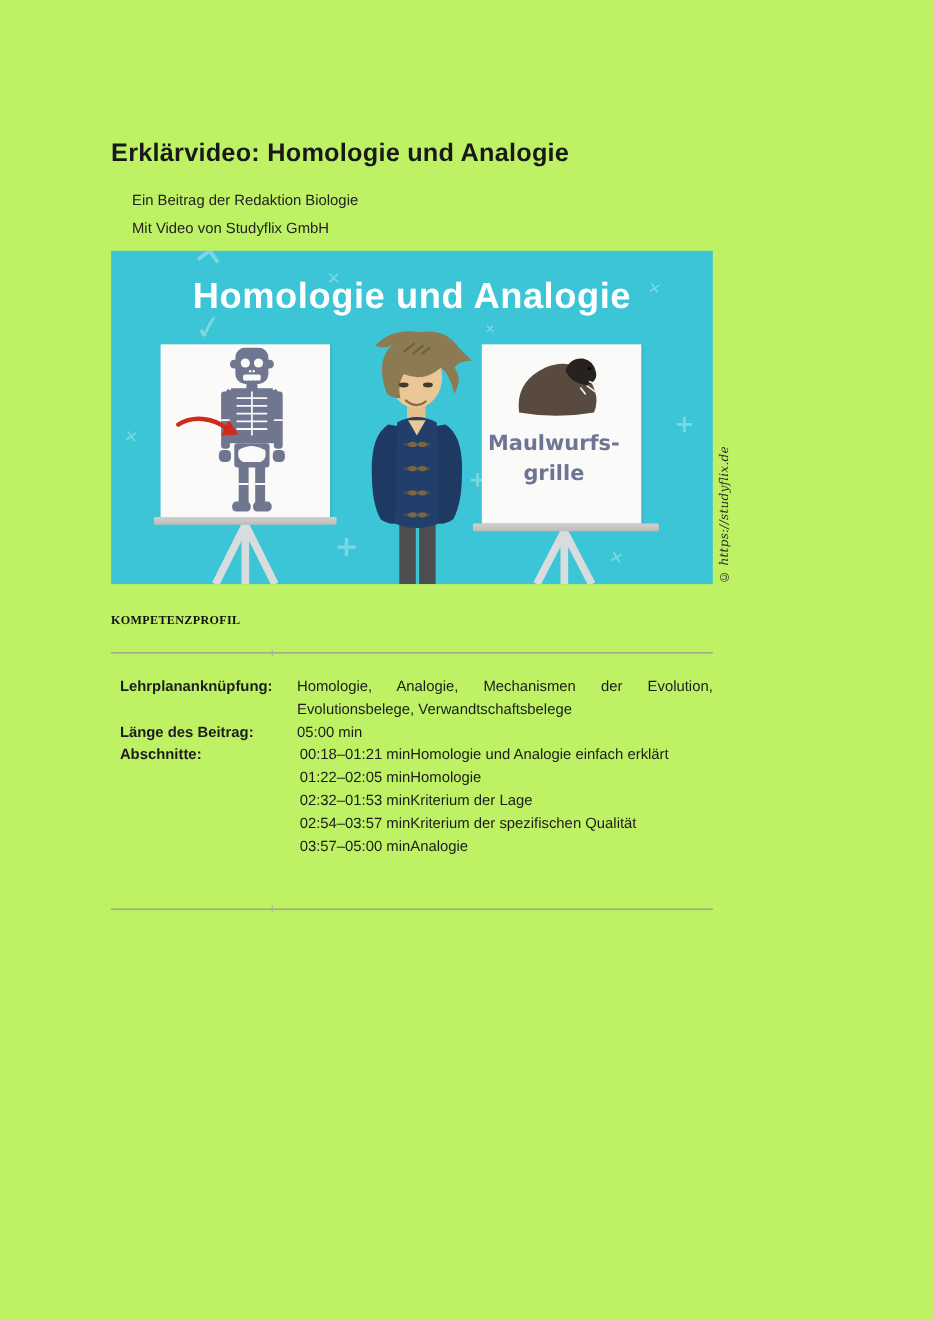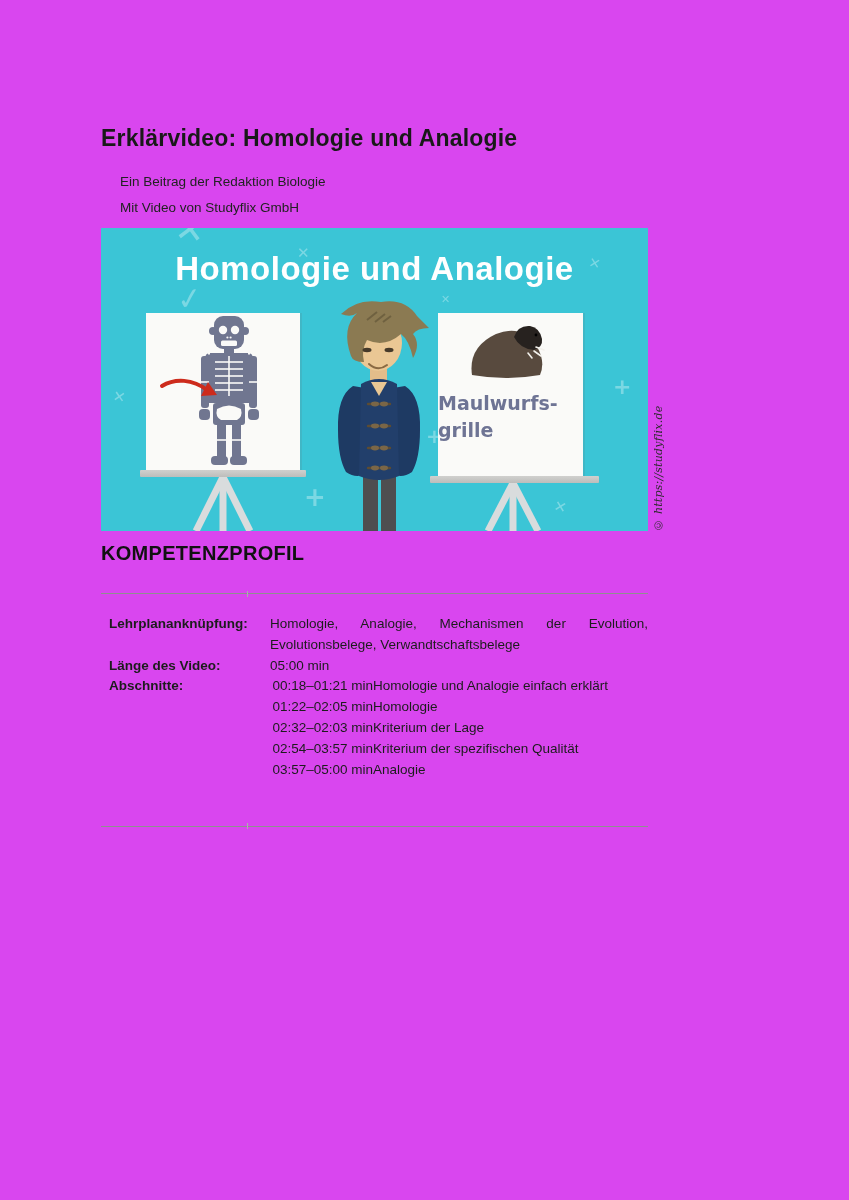--- a/index.html
+++ b/index.html
@@ -1,17 +1,17 @@
 <!DOCTYPE html>
 <html><head>
 <meta charset="utf-8">
 <style>
   html,body{margin:0;padding:0;background:#ffffff;}
   .page{
-    position:relative;width:849px;height:1200px;background:#d946ef;
+    position:relative;width:849px;height:1200px;background:#bef264;
     font-family:"Liberation Sans",sans-serif;color:#1a1a1a;overflow:hidden;
   }
   
   .doc-title{
     position:absolute;left:101px;top:125px;font-size:23px;font-weight:bold;
     color:#191919;letter-spacing:0.2px;
   }
   .doc-bylines{position:absolute;left:86px;top:169px;font-size:13.5px;line-height:26px;color:#222;margin-left:34px;}
   
   .thumb{
@@ -28,39 +28,39 @@
   .board{position:absolute;background:#fafaf8;box-shadow:2px 0 0 rgba(90,120,125,0.18);}
   .board-left{left:45px;top:85px;width:154px;height:157px;}
   .board-right{left:337px;top:85px;width:145px;height:163px;}
   .tray{position:absolute;height:7px;background:linear-gradient(#d0d0ce,#bdbdbb);border-radius:1px;}
   .tray-left{left:39px;top:242px;width:166px;}
   .tray-right{left:329px;top:248px;width:169px;}
   .legs{position:absolute;}
   .legs-left{left:87px;top:249px;}
   .legs-right{left:377px;top:255px;}
   .board-label{
-    position:absolute;left:337px;top:162px;width:131px;
+    position:absolute;left:337px;top:162px;width:131px;text-align:center;
     font-size:19px;font-weight:800;line-height:27px;color:#6e7494;
     font-family:"DejaVu Sans",sans-serif;
   }
   .skeleton-svg{position:absolute;left:82px;top:88px;}
   .arrow-svg{position:absolute;left:58px;top:148px;}
   .character-svg{position:absolute;left:222px;top:70px;}
   .mole-svg{position:absolute;left:365px;top:95px;}
   
   .copyright{
     position:absolute;left:652px;top:382px;height:149px;width:16px;
     writing-mode:vertical-rl;transform:rotate(180deg);
     font-family:"DejaVu Serif",serif;font-style:italic;font-size:11px;color:#2b2b2b;
     letter-spacing:0.2px;white-space:nowrap;
   }
   
   .kp-heading{
-    position:absolute;left:101px;top:542px;font-size:20px;font-weight:bold;
-    letter-spacing:0.3px;color:#111;
+    position:absolute;left:101px;top:558px;font-size:11px;font-weight:bold;
+    letter-spacing:0.3px;color:#111;font-family:Liberation Serif, serif;
   }
   .kp-table{
     position:absolute;left:101px;top:593px;width:547px;height:212px;
     border-top:1px solid #8f8f8f;border-bottom:1px solid #8f8f8f;
     box-sizing:content-box;padding-top:20px;
   }
   .kp-tick{position:absolute;left:146px;width:1px;height:6px;background:#adadad;}
   .kp-tick.top{top:-3px;}
   .kp-tick.bottom{bottom:-3px;}
   .tbl-row{display:flex;font-size:13.5px;line-height:20.8px;color:#1c1c1c;}
@@ -217,29 +217,29 @@
 
     <div class="tbl-row">
       <div class="tbl-label">Lehrplananknüpfung:</div>
       <div class="tbl-content">
         <div class="justified">Homologie, Analogie, Mechanismen der Evolution,</div>
         <div>Evolutionsbelege, Verwandtschaftsbelege</div>
       </div>
     </div>
 
     <div class="tbl-row">
-      <div class="tbl-label">Länge des Video:</div>
+      <div class="tbl-label">Länge des Beitrag:</div>
       <div class="tbl-content">05:00 min</div>
     </div>
 
     <div class="tbl-row">
       <div class="tbl-label">Abschnitte:</div>
       <div class="tbl-content">
         <div><span class="chapter-time">00:18–01:21 min</span><span>Homologie und Analogie einfach erklärt</span></div>
         <div><span class="chapter-time">01:22–02:05 min</span><span>Homologie</span></div>
-        <div><span class="chapter-time">02:32–02:03 min</span><span>Kriterium der Lage</span></div>
+        <div><span class="chapter-time">02:32–01:53 min</span><span>Kriterium der Lage</span></div>
         <div><span class="chapter-time">02:54–03:57 min</span><span>Kriterium der spezifischen Qualität</span></div>
         <div><span class="chapter-time">03:57–05:00 min</span><span>Analogie</span></div>
       </div>
     </div>
   </div>
 
 </div>
 
 </body></html>

